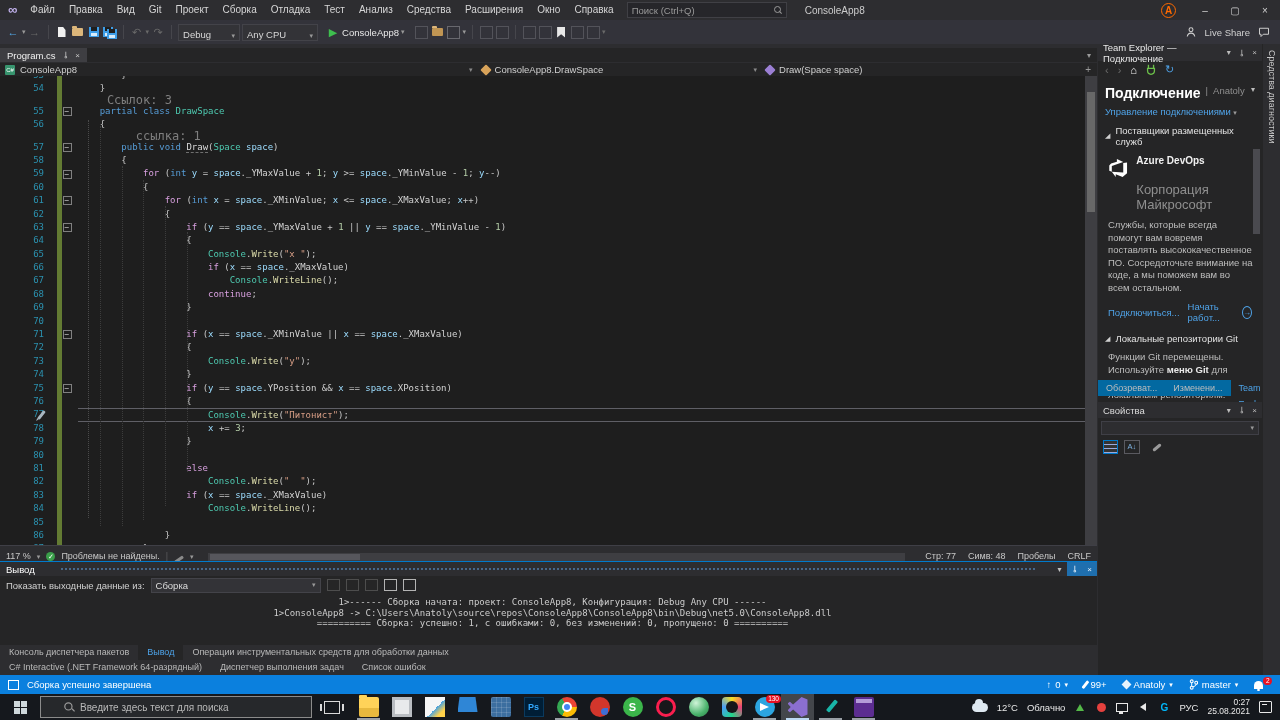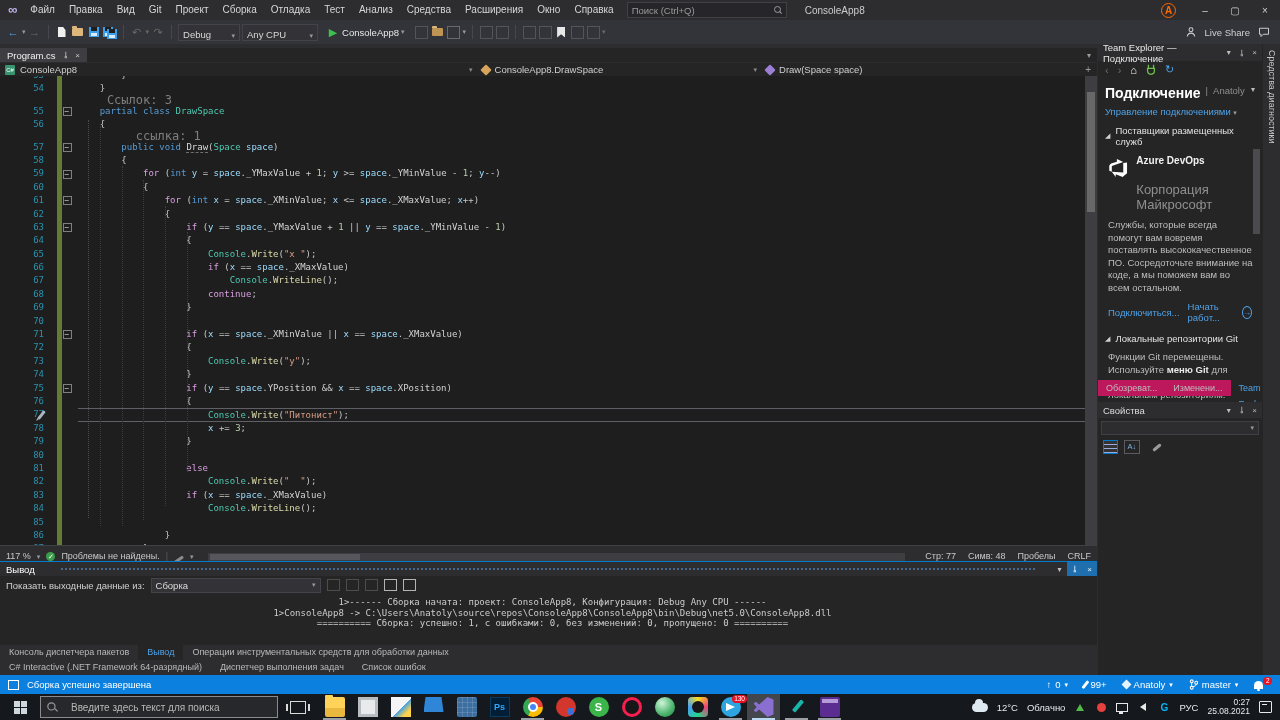--- a/index.html
+++ b/index.html
@@ -109,21 +109,21 @@
   .te-link{color:#4fa3e8;padding:3px 7px;}
   .te-section{display:flex;align-items:center;gap:5px;padding:5px 7px 2px 7px;color:#e2e2e2;}
   .tri{font-size:7px;color:#d0d0d0;}
   #azcard{display:flex;gap:8px;padding:6px 7px 2px 10px;align-items:flex-start;}
   #azcard .nm{color:#f0f0f0;font-weight:600;font-size:10px;}
   #azcard .vd{color:#8f8f8f;font-size:13px;margin-top:16px;}
   .te-para{padding:5px 9px 2px 10px;color:#bebebe;line-height:12.5px;}
   #te-links{display:flex;align-items:center;gap:8px;padding:5px 10px;}
   .circarrow{width:11px;height:11px;border-radius:50%;border:1px solid #4fa3e8;color:#4fa3e8;font-size:8px;display:flex;align-items:center;justify-content:center;}
   #te-scroll{position:absolute;right:2px;top:105px;width:7px;height:85px;background:#4a4a4f;}
-  #te-tabs{position:absolute;left:0;top:336px;width:100%;height:16px;display:flex;background:#be185d;font-size:9px;}
+  #te-tabs{position:absolute;left:0;top:336px;width:100%;height:16px;display:flex;background:#0369a1;font-size:9px;}
   .tetab{padding:0 8px;line-height:16px;color:#bdbdbd;}
   .tetab.active{color:#4da3e8;background:#252526;}
   #props{position:absolute;left:0;top:358px;width:100%;bottom:0;background:#252526;}
   #props-title{height:16px;background:#2d2d30;display:flex;align-items:center;padding:0 5px;color:#dcdcdc;}
   #props-combo{height:12px;margin:3px 3px 0 3px;background:#2d2d30;border:1px solid #3f3f46;display:flex;align-items:center;justify-content:flex-end;padding-right:4px;color:#9a9a9a;font-size:7px;}
   #props-tools{display:flex;gap:6px;padding:5px;align-items:center;}
   .pgrid{width:13px;height:12px;border:1px solid #007acc;background:linear-gradient(#9ad 1px,transparent 1px) 0 3px/100% 4px,#333;}
   .paz{width:14px;height:12px;border:1px solid #5a5a60;color:#7fb2e0;font-size:7.5px;text-align:center;line-height:11px;}
   .pwrench{width:10px;height:3px;background:#9a9a9a;transform:rotate(-40deg);border-radius:2px;margin-left:6px;}
   #rightstrip{left:1262px;top:44px;width:18px;height:631px;background:#2d2d30;border-left:1px solid #252526;box-sizing:border-box;}
@@ -137,21 +137,21 @@
   .pencil{width:2.5px;height:9px;background:#fff;transform:rotate(38deg);border-radius:1px;display:inline-block;}
   .diam{width:7px;height:7px;background:#fff;transform:rotate(45deg);opacity:.9;}
   .bell{width:9px;height:8px;background:#fff;border-radius:5px 5px 0 0;position:relative;}
   .bell::after{content:"";position:absolute;left:3px;bottom:-2.5px;width:3px;height:2.5px;background:#fff;border-radius:50%;}
   .badge-red{background:#e81123;color:#fff;border-radius:6px;font-size:6.5px;padding:0 2.5px;line-height:8px;margin-left:-4px;margin-top:-8px;}
   
   #taskbar{top:694px;left:0;right:0;height:26px;background:#15181d;display:flex;align-items:center;color:#e8e8e8;}
   #startbtn{width:40px;height:26px;display:flex;align-items:center;justify-content:center;}
   .winlogo{display:grid;grid-template-columns:6px 6px;grid-template-rows:6px 6px;gap:1px;}
   .winlogo div{background:#cfd8dc;}
-  #tsearch{width:222px;height:20px;background:#26282b;border:1px solid #8b8b8b;display:flex;align-items:center;gap:15px;padding:0 7px;color:#b8b8b8;font-size:10px;}
+  #tsearch{width:222px;height:20px;background:#26282b;border:1px solid #8b8b8b;display:flex;align-items:center;gap:7px;padding:0 24px;color:#b8b8b8;font-size:10px;}
   .tvico{width:14px;height:11px;border:1px solid #dadada;position:relative;margin:0 12px;}
   .tvico::before,.tvico::after{content:"";position:absolute;top:2px;width:2px;height:7px;background:#dadada;}
   .tvico::before{left:-5px;} .tvico::after{right:-5px;}
   #apps{display:flex;height:26px;}
   .tk-slot{width:33px;height:26px;display:flex;align-items:center;justify-content:center;position:relative;}
   .tk-slot.active{background:#43464b;}
   .runline{position:absolute;bottom:0;left:5px;right:5px;height:2px;background:#9aa0a6;}
   .tk-slot.active .runline{background:#bcd9f2;}
   .app{width:20px;height:20px;position:relative;}
   .ic-file-explorer{background:linear-gradient(180deg,#ffd359 55%,#e8b93e 55%);border-radius:2px;}

